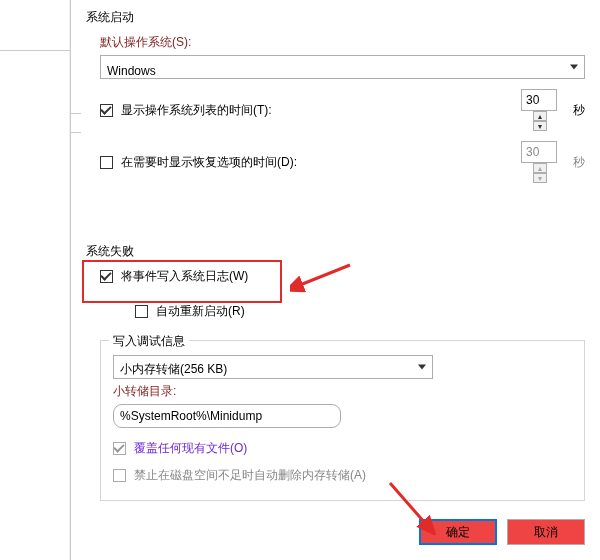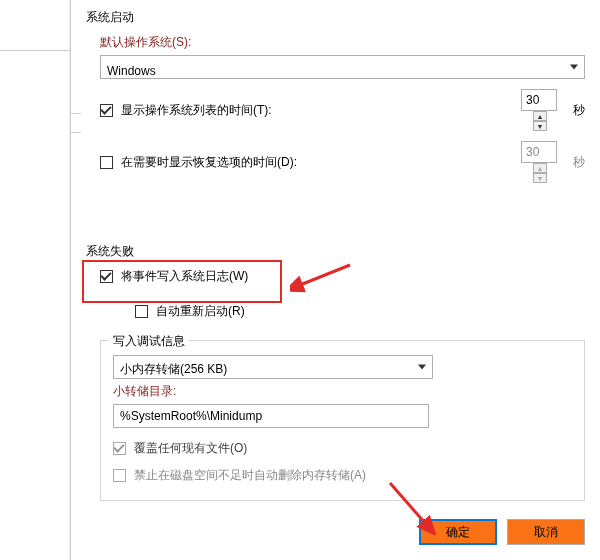--- a/index.html
+++ b/index.html
@@ -169,21 +169,21 @@
       position: absolute;
       bottom: 15px;
       right: 15px;
       display: flex;
       gap: 10px;
     }
     .btn {
       min-width: 78px;
       height: 26px;
       border: 1px solid #adadad;
-      background: #f97316;
+      background: #ef4444;
       font-size: 12px;
       font-family: inherit;
       display: flex;
       align-items: center;
       justify-content: center;
       cursor: default;
     }
     .btn.default {
       border: 2px solid #0078d7;
     }
@@ -279,25 +279,25 @@
 
       <div class="groupbox" style="margin-top:20px;">
         <div class="groupbox-title">写入调试信息</div>
 
         <div class="select" style="width:320px;">
           <span>小内存转储(256 KB)</span>
           <span class="select-arrow"></span>
         </div>
 
         <div class="label" style="margin-top:4px;">小转储目录:</div>
-        <input class="text-input" style="width: 316px;" value="%SystemRoot%\Minidump">
+        <input class="text-input" style="width: 228px; border-radius: 9px;" value="%SystemRoot%\Minidump">
 
         <div class="row" style="margin-top:12px;">
           <span class="checkbox checked disabled"></span>
-          <span style="color:#404040;">覆盖任何现有文件(O)</span>
+          <span style="color:#6d28d9;">覆盖任何现有文件(O)</span>
         </div>
 
         <div class="row" style="margin-top:10px;">
           <span class="checkbox disabled"></span>
           <span style="color:#888;">禁止在磁盘空间不足时自动删除内存转储(A)</span>
         </div>
       </div>
     </div>
 
   </div>

